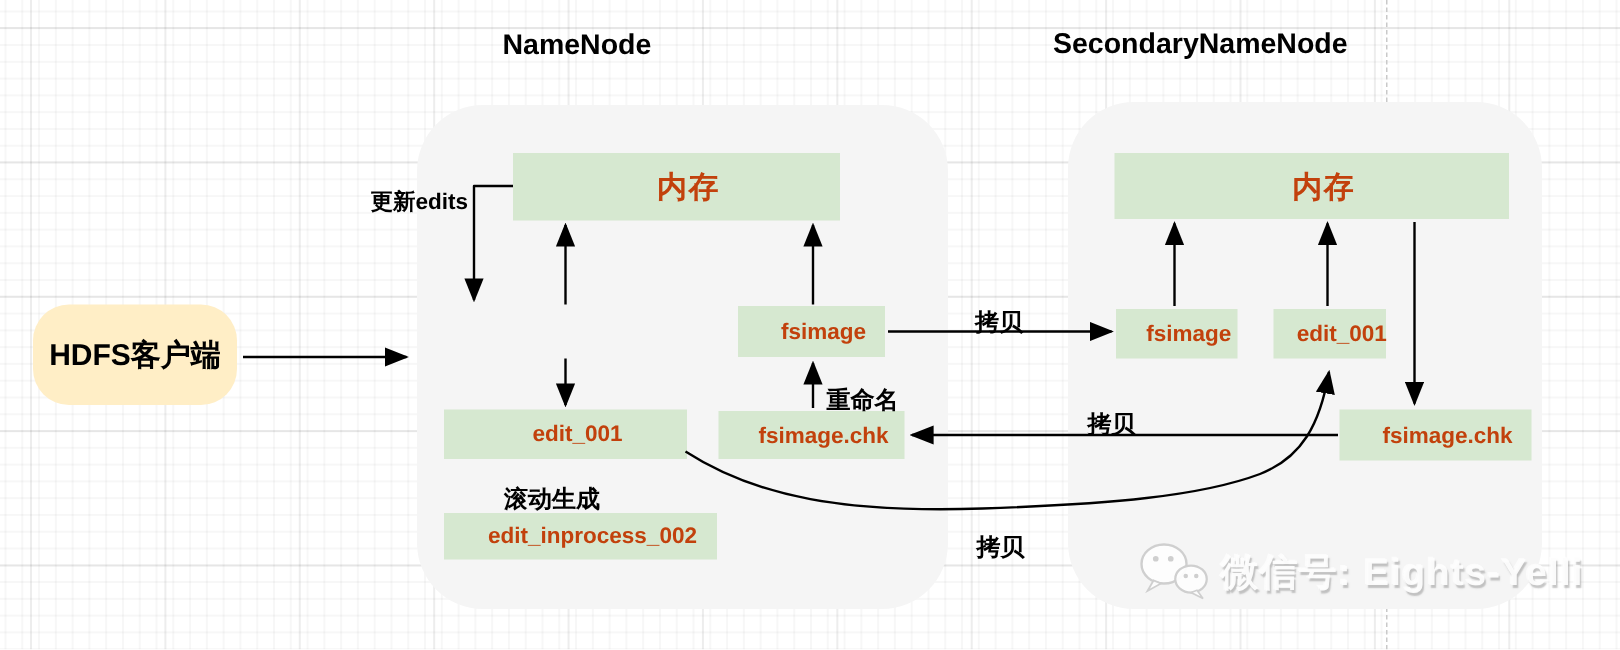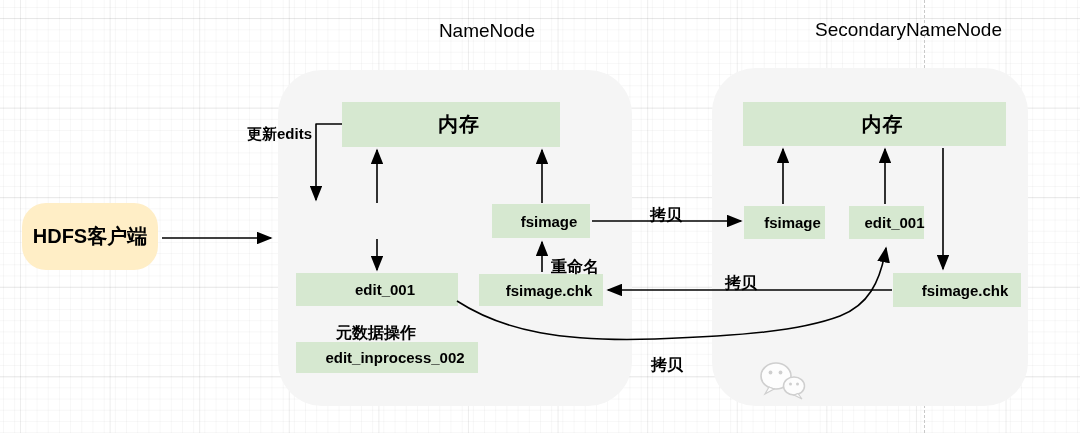--- a/index.html
+++ b/index.html
@@ -24,29 +24,29 @@
   }
 
   .container-box {
     position: absolute; background: var(--container_fill, #f5f5f5);
     border-radius: 44px; z-index: 1;
   }
   .nn-container { left: 278px; top: 70px; width: 354px; height: 336px; }
   .sn-container { left: 712px; top: 68px; width: 316px; height: 338px; }
 
   .diagram-title {
-    position: absolute; z-index: 2; font-weight: normal; font-size: 19px;
-    color: #000; text-align: right;
+    position: absolute; z-index: 2; font-weight: bold; font-size: 19px;
+    color: #000; text-align: left;
   }
   .nn-title { left: 335px; top: 20px; width: 200px; }
   .sn-title { left: 702px; top: 19px; width: 300px; }
 
   .node {
     position: absolute; z-index: 3; background: var(--node_fill, #d6e8d0);
-    color: #000000; font-weight: bold; display: flex;
+    color: #c2410c; font-weight: bold; display: flex;
     align-items: center; justify-content: center; font-size: 15px;
     white-space: nowrap;
     padding-left: 16px;
   }
   .node.mem { font-size: 20px; letter-spacing: 1px; }
 
   .nn-memory      { left: 342px; top: 102px; width: 218px; height: 45px; }
   .nn-edit-ip-001 { left: 295px; top: 204px; width: 162px; height: 33px; }
   .nn-fsimage     { left: 492px; top: 204px; width:  98px; height: 34px; }
   .nn-edit-001    { left: 296px; top: 273px; width: 162px; height: 33px; }
@@ -110,21 +110,21 @@
   <div class="node nn-fsimage-chk">fsimage.chk</div>
   <div class="node nn-edit-ip-002">edit_inprocess_002</div>
 
   <div class="node mem sn-memory">内存</div>
   <div class="node sn-fsimage">fsimage</div>
   <div class="node sn-edit-001">edit_001</div>
   <div class="node sn-fsimage-chk">fsimage.chk</div>
 
   <div class="edge-label lbl-update-edits">更新edits</div>
   <div class="edge-label lbl-rename">重命名</div>
-  <div class="edge-label lbl-roll">元数据操作</div>
+  <div class="edge-label lbl-roll">滚动生成</div>
   <div class="edge-label lbl-copy-top">拷贝</div>
   <div class="edge-label lbl-copy-mid">拷贝</div>
   <div class="edge-label lbl-copy-bottom">拷贝</div>
 
   <svg class="arrows" width="1080" height="433" viewBox="0 0 1080 433">
     <defs>
       <marker id="ah" viewBox="0 0 10 8" refX="9" refY="4" markerWidth="10" markerHeight="8" orient="auto-start-reverse">
         <path d="M0,0 L10,4 L0,8 z" fill="#000"></path>
       </marker>
     </defs>
@@ -148,15 +148,16 @@
     <svg width="48" height="42" viewBox="0 0 48 42">
       <ellipse cx="18" cy="16" rx="15" ry="13" fill="rgba(253,253,253,0.95)" stroke="#cfcfcf" stroke-width="1.6"></ellipse>
       <path d="M11 27 L7 34 L16 29 z" fill="rgba(253,253,253,0.95)" stroke="#cfcfcf" stroke-width="1.2"></path>
       <circle cx="12.5" cy="12.5" r="1.9" fill="#cfcfcf"></circle>
       <circle cx="22.5" cy="12.5" r="1.9" fill="#cfcfcf"></circle>
       <ellipse cx="36" cy="26" rx="10.5" ry="9" fill="rgba(253,253,253,0.95)" stroke="#cfcfcf" stroke-width="1.5"></ellipse>
       <path d="M40 33.5 L44 39 L36 35 z" fill="rgba(253,253,253,0.95)" stroke="#cfcfcf" stroke-width="1.1"></path>
       <circle cx="32.5" cy="24" r="1.5" fill="#cfcfcf"></circle>
       <circle cx="39.5" cy="24" r="1.5" fill="#cfcfcf"></circle>
     </svg>
+    <span class="watermark-text">微信号: Eights-Yelli</span>
   </div>
 
 </div>
 
 </body></html>

